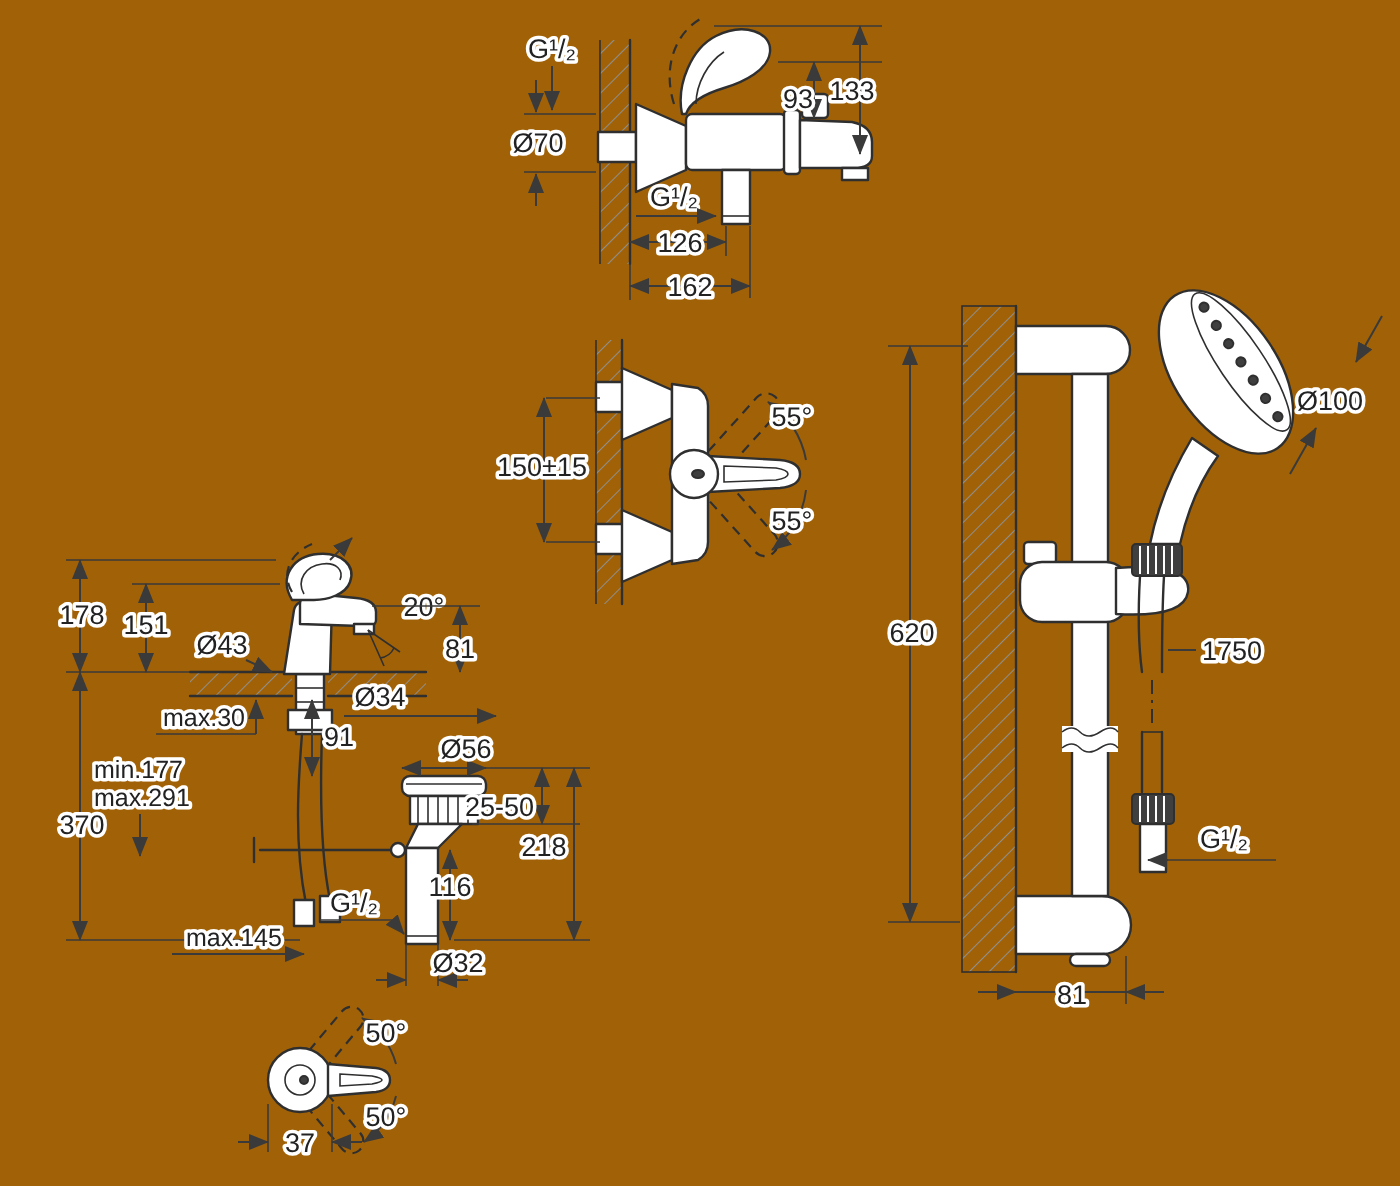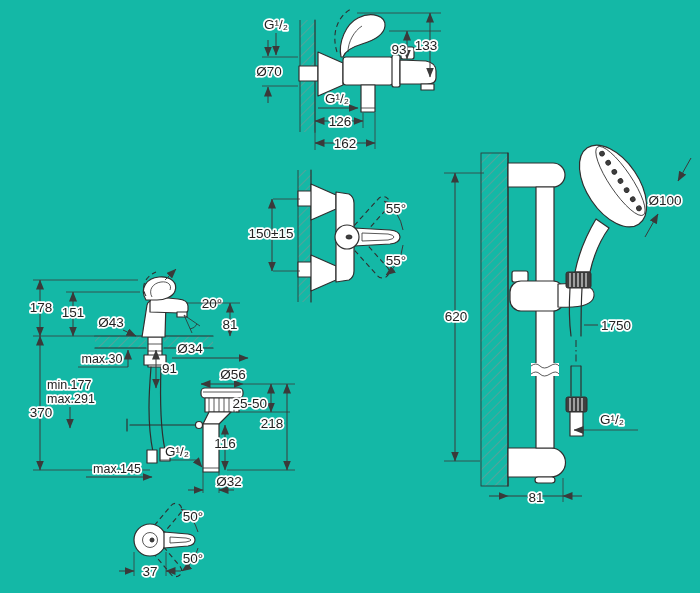--- a/index.html
+++ b/index.html
@@ -1,16 +1,16 @@
 <!DOCTYPE html>
 <html><head>
 <meta charset="utf-8">
 <style>
   html,body{margin:0;padding:0;background:#ffffff;}
-  .stage{position:relative;width:700px;height:593px;background:#14b8a6;overflow:hidden;
+  .stage{position:relative;width:700px;height:593px;background:#a16207;overflow:hidden;
          font-family:"Liberation Sans",sans-serif;}
   svg{display:block}
   .ol{fill:#ffffff;stroke:#2f2f2f;stroke-width:1.2;stroke-linejoin:round;}
   .nf{fill:none;stroke:#2f2f2f;stroke-width:1.2;stroke-linejoin:round;stroke-linecap:round;}
   .thin{fill:none;stroke:#2f2f2f;stroke-width:0.8;}
   .dl{fill:none;stroke:#3a3a3a;stroke-width:1;}
   .xl{fill:none;stroke:#3a3a3a;stroke-width:0.8;}
   .dsh{fill:none;stroke:#2f2f2f;stroke-width:1.1;stroke-dasharray:5 3.5;}
   .cdash{fill:none;stroke:#2f2f2f;stroke-width:1;stroke-dasharray:7 3 1.5 3;}
   .dark{fill:#3f3f3f;stroke:#2f2f2f;stroke-width:1;}

